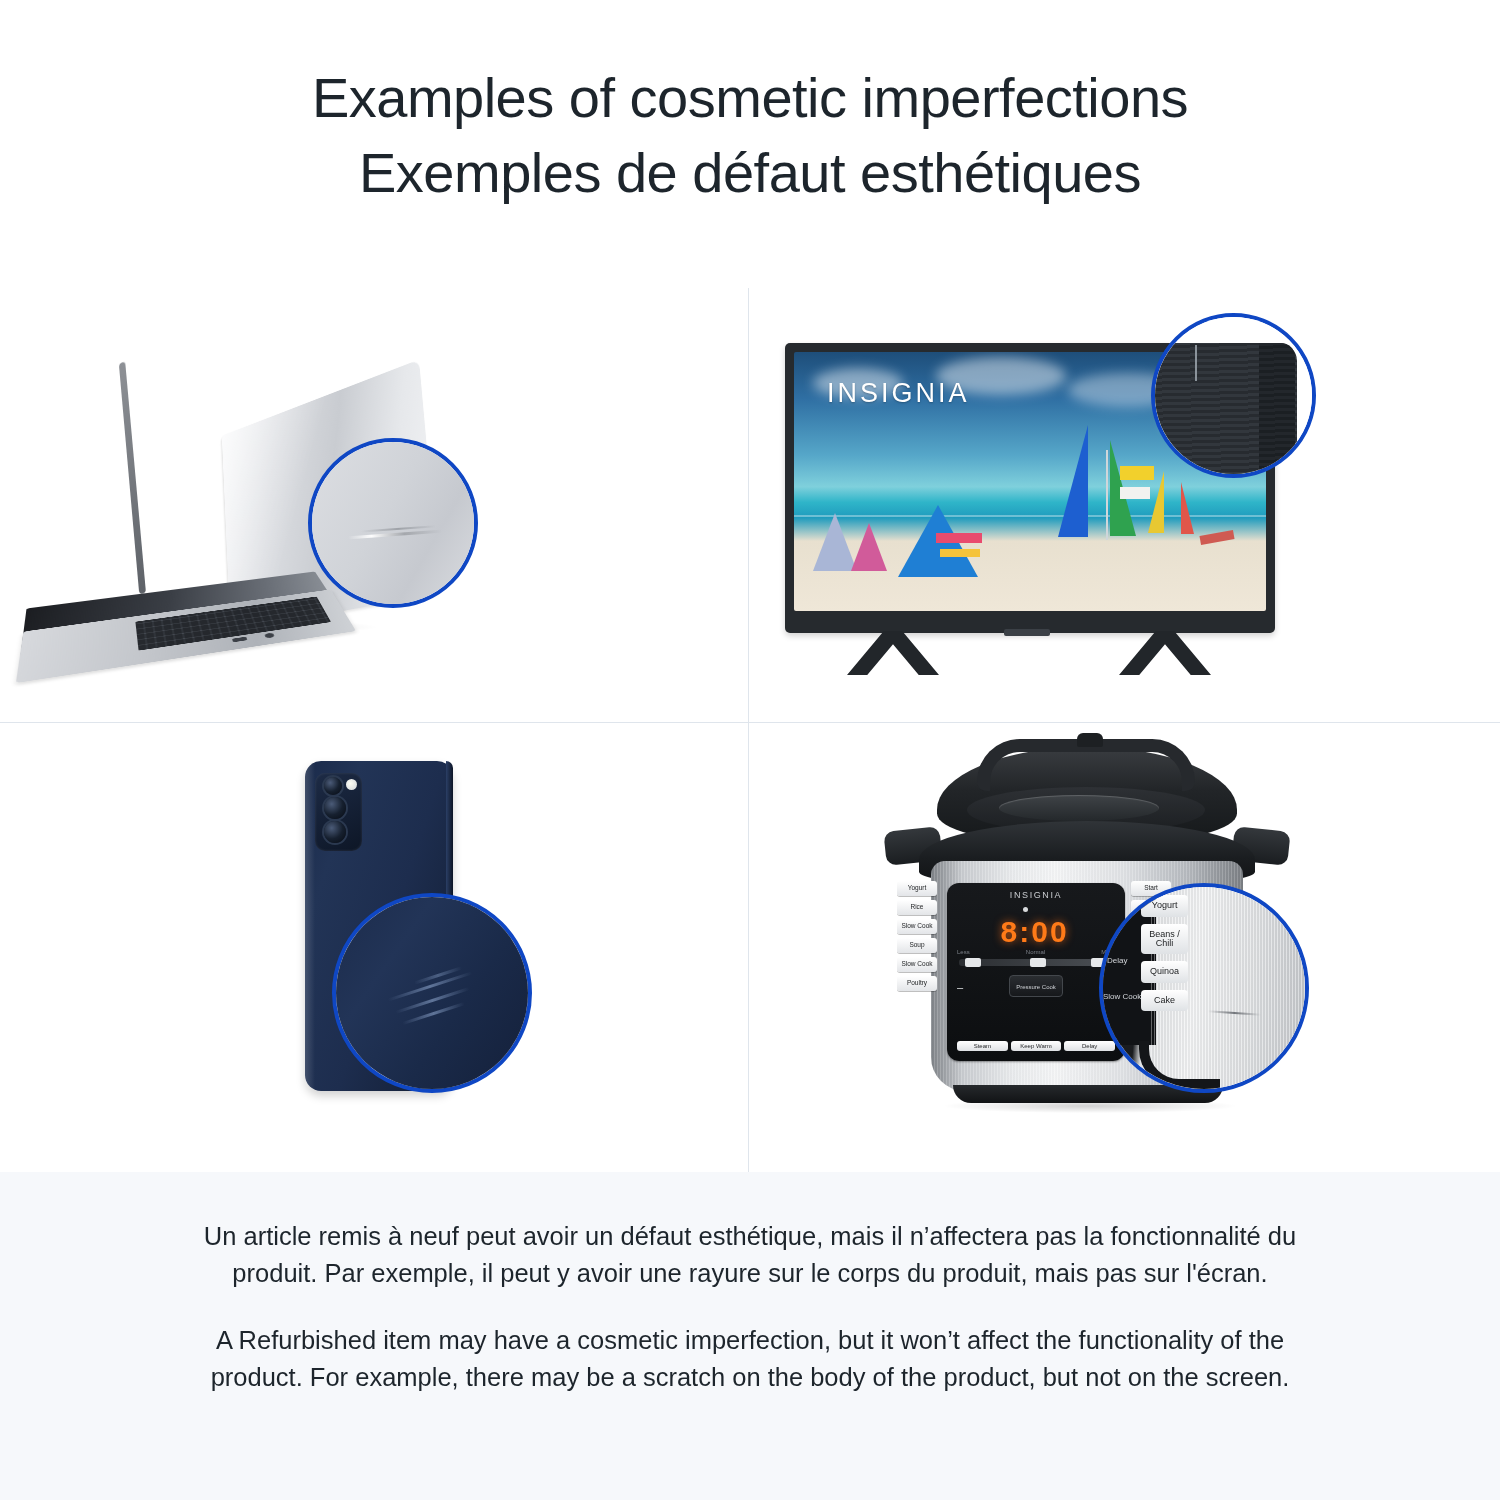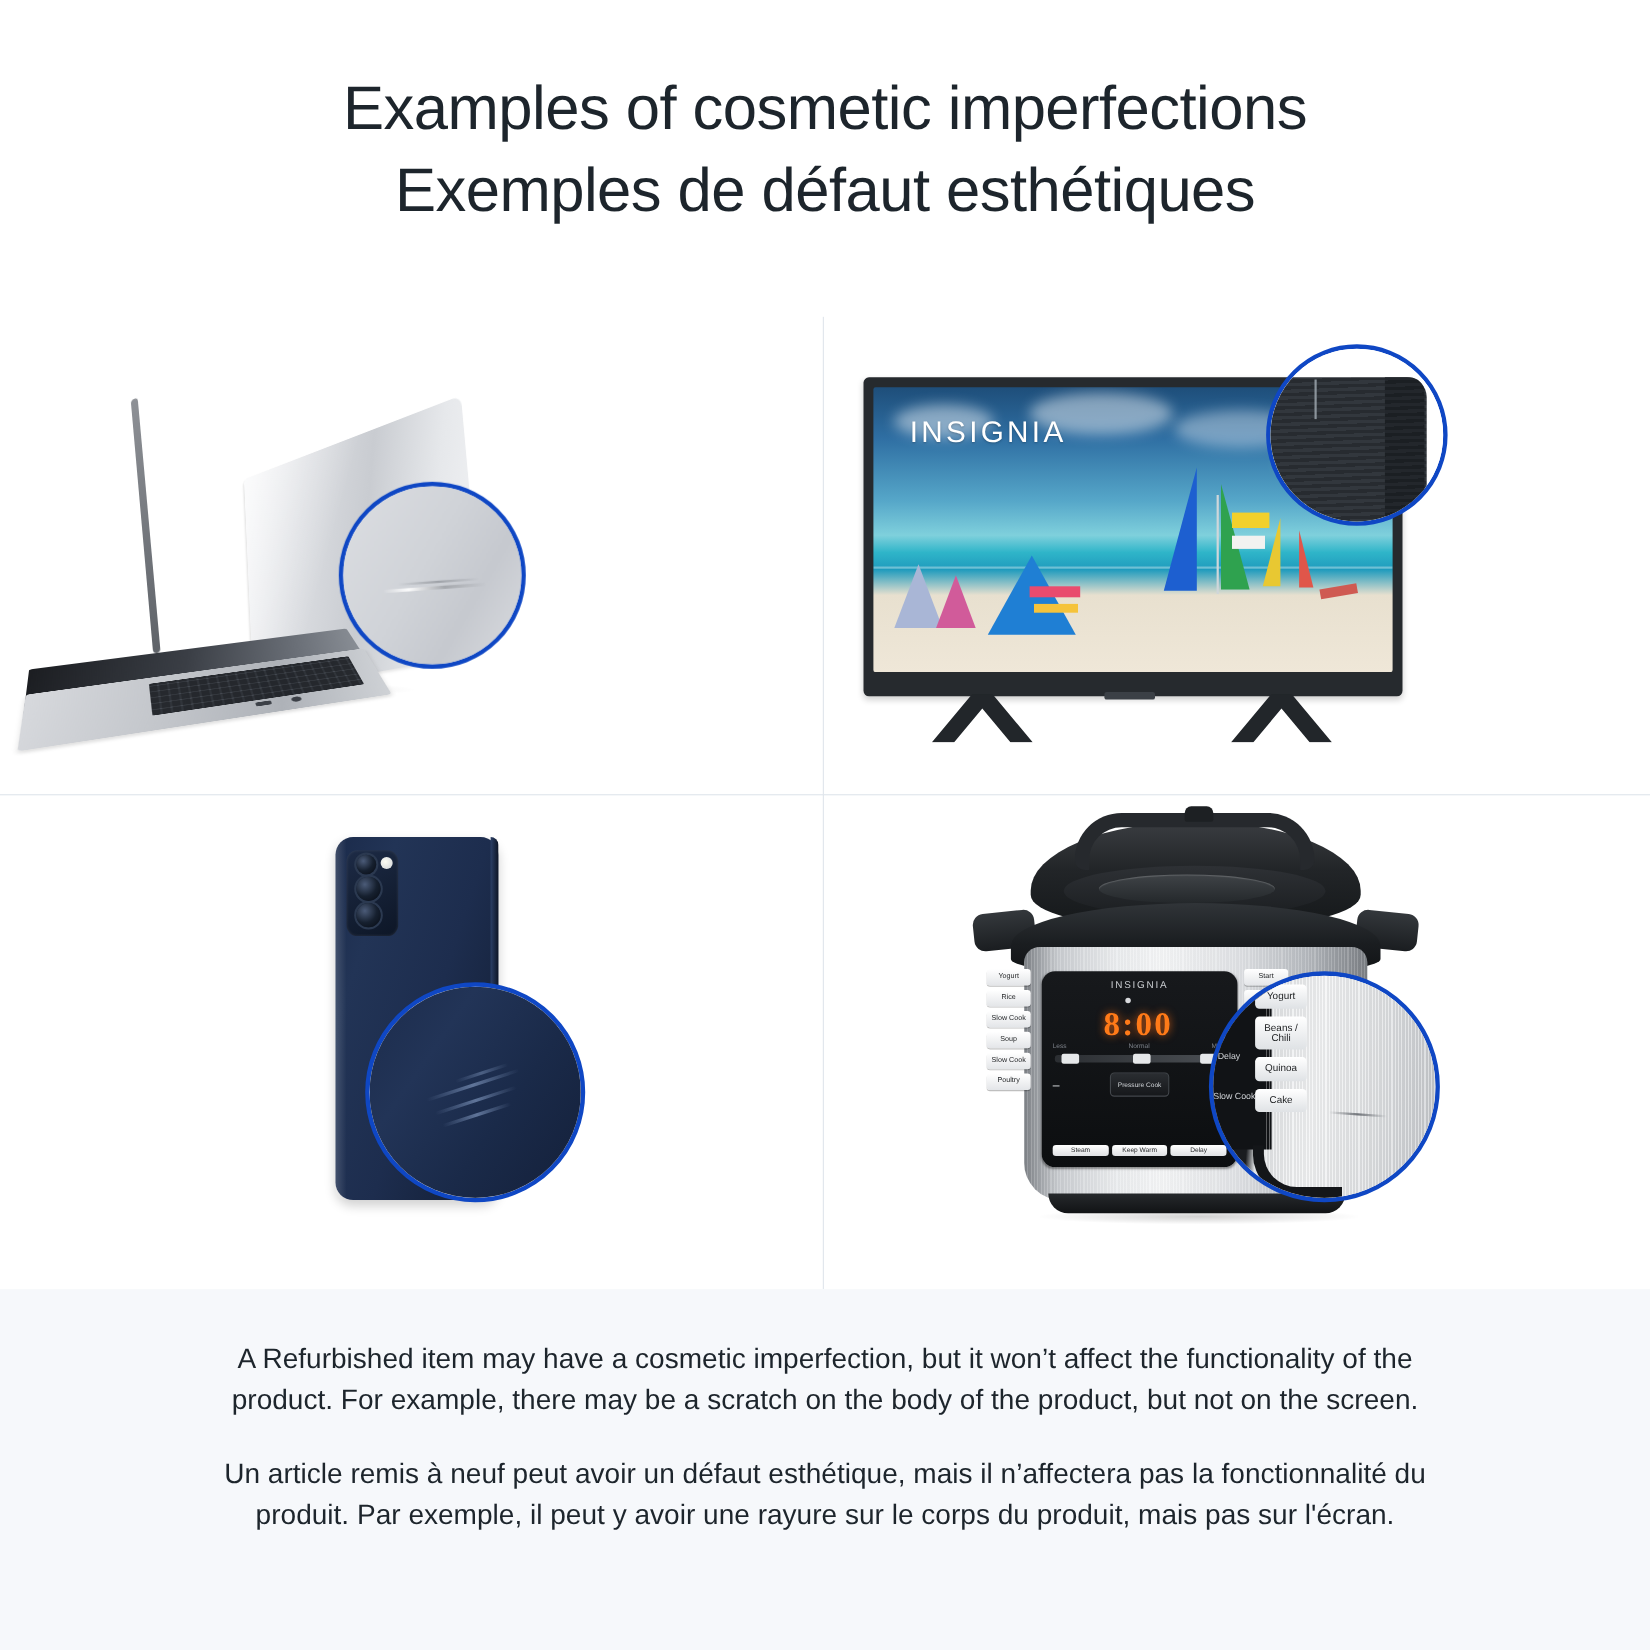--- a/index.html
+++ b/index.html
@@ -296,21 +296,21 @@
   .ck-brand{
     position:absolute; left:0; right:0; top:7px; text-align:center;
     color:#c9ccd0; font-size:9px; letter-spacing:1.6px;
   }
   .ck-dot{
     position:absolute; left:50%; top:24px; width:5px; height:5px; margin-left:-13px;
     background:#d8dadd; border-radius:50%;
   }
   .ck-lcd{
     position:absolute; left:50%; top:32px; transform:translateX(-52%);
-    color:#ff7a18; font-family:Liberation Serif, serif;
+    color:#ff7a18; font-family:Liberation Sans, sans-serif;
     font-size:30px; font-weight:700; letter-spacing:2px;
     text-shadow:0 0 8px rgba(255,110,20,.75);
     text-align:center;
   }
   .ck-slider{
     position:absolute; left:12px; right:12px; top:76px; height:7px;
     background:linear-gradient(90deg,#2b2e32,#4b4f54);
     border-radius:3px;
   }
   .ck-slider i{ position:absolute; top:-1px; width:16px;height:9px; background:#e6e8ea; border-radius:2px; }
@@ -599,17 +599,17 @@
             </div>
             <div class="mag-ck-curve"></div>
             <div class="mag-ck-scratch"></div>
           </div>
         </div>
       </div>
     </div>
   </div>
 
   <div class="footer">
+    <p>Un article remis à neuf peut avoir un défaut esthétique, mais il n’affectera pas la fonctionnalité du produit. Par exemple, il peut y avoir une rayure sur le corps du produit, mais pas sur l'écran.</p>
     <p>A Refurbished item may have a cosmetic imperfection, but it won’t affect the functionality of the product. For example, there may be a scratch on the body of the product, but not on the screen.</p>
-    <p>Un article remis à neuf peut avoir un défaut esthétique, mais il n’affectera pas la fonctionnalité du produit. Par exemple, il peut y avoir une rayure sur le corps du produit, mais pas sur l'écran.</p>
   </div>
 
 </div>
 
 </body></html>

